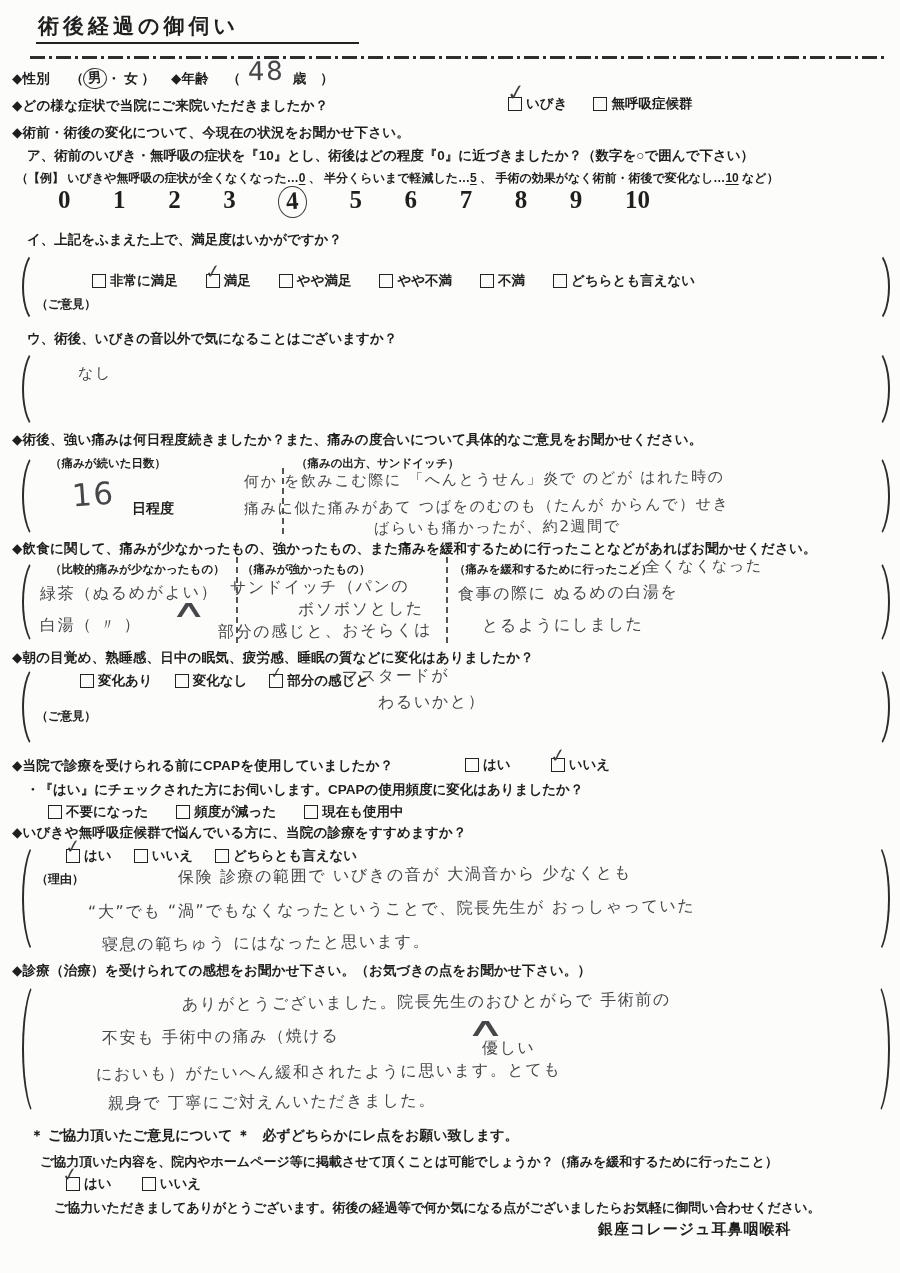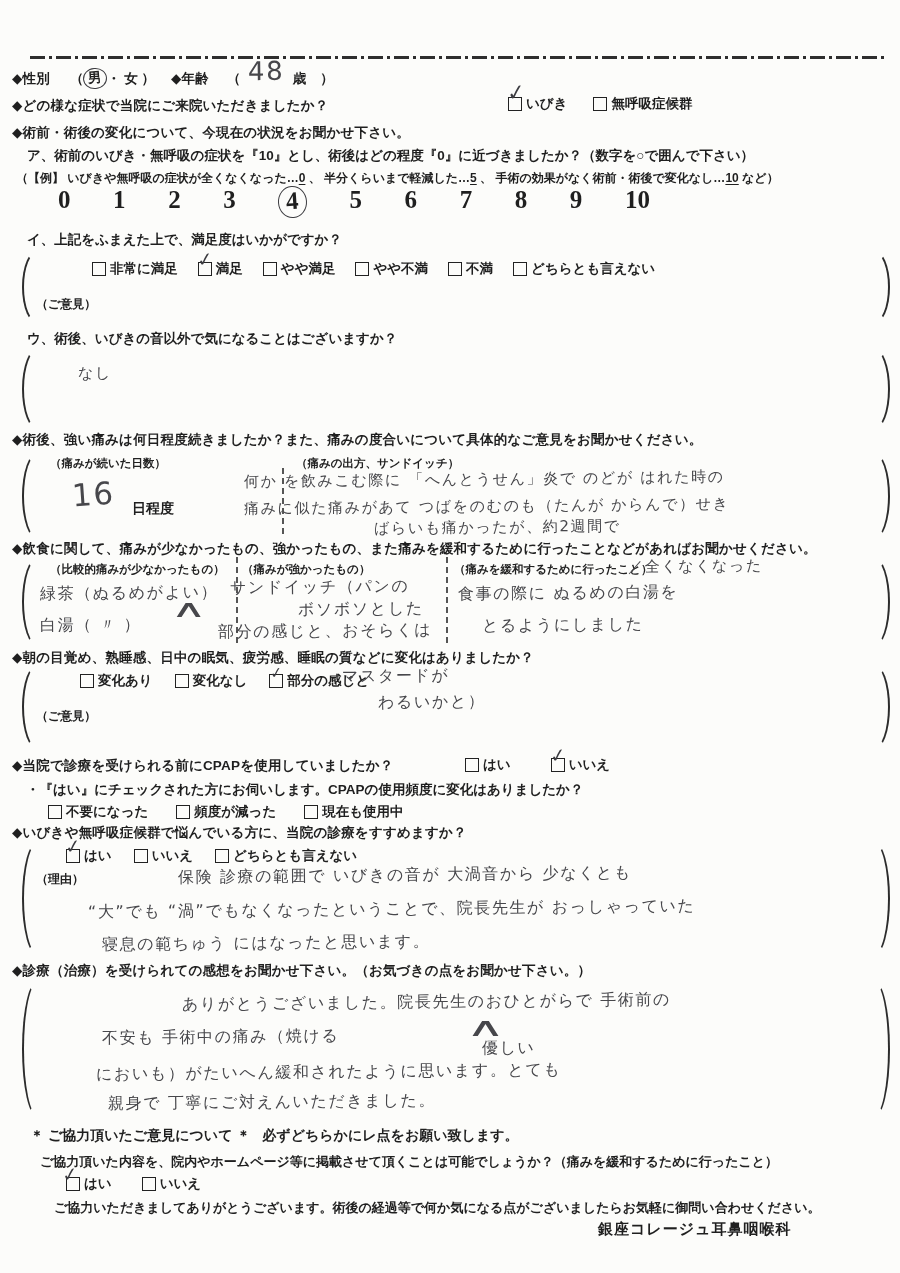--- a/index.html
+++ b/index.html
@@ -35,20 +35,23 @@
   .u{text-decoration:underline;text-underline-offset:2px}
   .scale{display:flex;justify-content:space-between;width:592px;
          font-family:"Liberation Serif","DejaVu Serif",serif;font-size:25px;font-weight:600}
   .caret{font-family:"DejaVu Sans",sans-serif;color:#47474b;display:inline-block;transform:scaleX(2.1)}
 </style>
 </head>
 <body>
 
 <div class="page">
 
+  <div class="abs" style="left:36px;top:12px">
+    <span class="title">術後経過の御伺い</span>
+  </div>
   <div class="dashline" style="left:30px;top:56px;width:855px"></div>
 
   <div class="abs flexrow" style="left:12px;top:64px">
     <span class="q">◆性別</span>
     <span class="opt" style="margin-left:20px">（</span>
     <span class="circle opt">男</span>
     <span class="opt">・ 女 ）</span>
     <span class="q" style="margin-left:16px">◆年齢</span>
     <span class="opt" style="margin-left:18px">（</span>
     <span class="hand" style="font-size:26px;margin:-8px 8px 7px 8px">48</span>
@@ -86,21 +89,21 @@
     <span>7</span>
     <span>8</span>
     <span>9</span>
     <span>10</span>
   </div>
 
   <div class="abs sub" style="left:27px;top:231px">イ、上記をふまえた上で、満足度はいかがですか？</div>
   <div class="box" style="top:250px;height:74px">
     <span class="pl"></span>
       <span class="pr"></span>
-    <div class="abs flexrow" style="left:62px;top:10px;gap:20px">
+    <div class="abs flexrow" style="left:62px;top:22px;gap:28px">
       <span class="flexrow">
           <span class="cb"></span>
           <span class="opt">非常に満足</span>
         </span>
       <span class="flexrow">
           <span class="cb">
             <span class="chk">✓</span>
           </span>
           <span class="opt">満足</span>
         </span>

